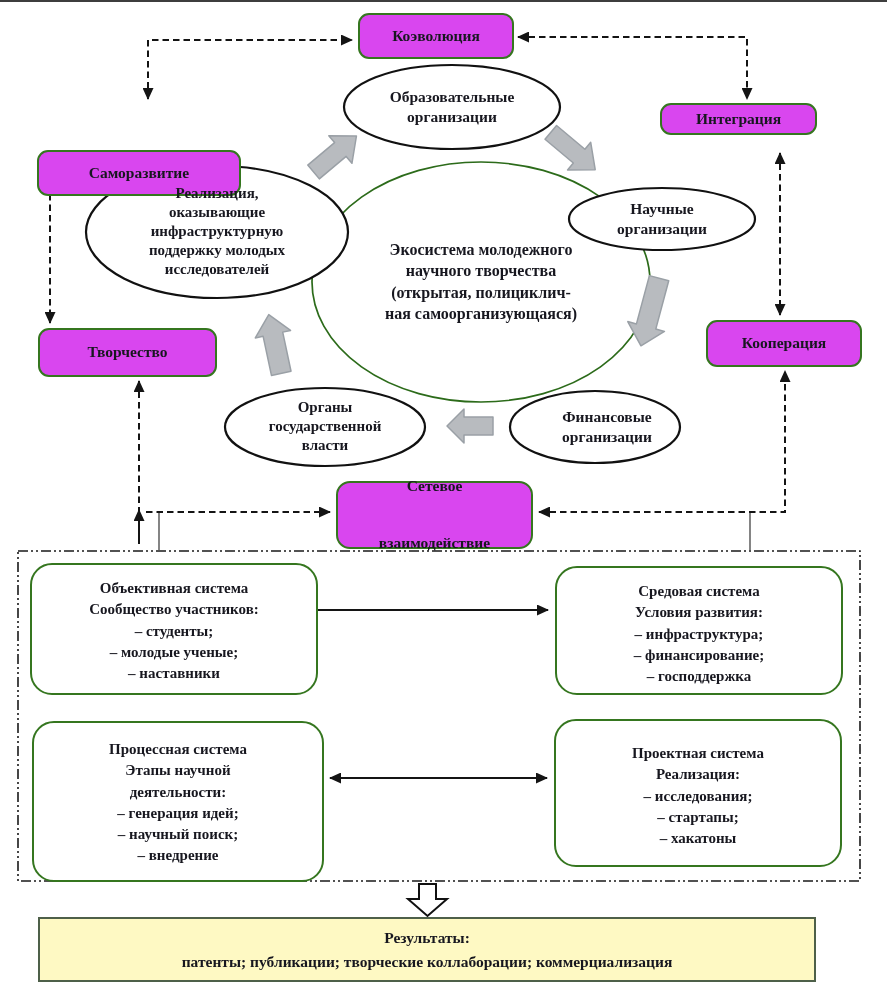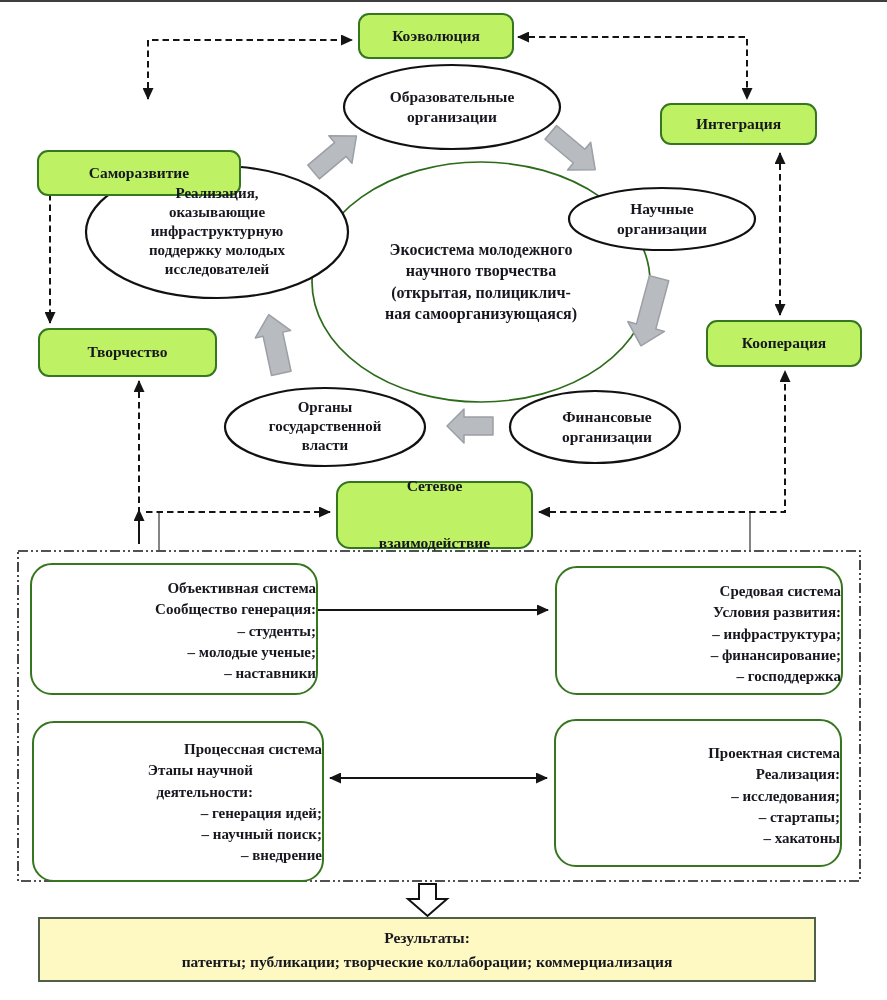--- a/index.html
+++ b/index.html
@@ -5,42 +5,42 @@
   html,body{margin:0;padding:0;background:#fff;}
   .canvas{
     position:relative;width:887px;height:1000px;background:#fff;overflow:hidden;
     font-family:"Liberation Serif","DejaVu Serif",serif;
     font-weight:bold;color:var(--ink,#17171f);
   }
   .top-edge{position:absolute;left:0;top:0;width:887px;height:2px;background:#3e3e3e;}
   .layer{position:absolute;left:0;top:0;z-index:1;}
   
   .gbox{
-    position:absolute;background:#bef264;border:2px solid var(--green,#35761f);
+    position:absolute;background:#d946ef;border:2px solid var(--green,#35761f);
     border-radius:11px;display:flex;flex-direction:column;align-items:center;justify-content:center;
     text-align:center;font-size:15.5px;line-height:1.2;z-index:3;box-sizing:border-box;
   }
   #b-coevolution{left:358px;top:13px;width:156px;height:46px;}
   #b-selfdev{left:37px;top:102px;width:204px;height:46px;margin-top:48px;}
-  #b-integration{left:660px;top:103px;width:157px;height:42px;}
+  #b-integration{left:660px;top:103px;width:157px;height:32px;}
   #b-creativity{left:38px;top:328px;width:179px;height:49px;}
   #b-cooperation{left:706px;top:320px;width:156px;height:47px;}
   #b-network{left:336px;top:481px;width:197px;height:68px;border-radius:14px;gap:38px;}
   
   .flabel{position:absolute;transform:translate(-50%,-50%);text-align:center;z-index:3;font-size:15px;line-height:1.27;white-space:nowrap;}
   #l-core{left:481px;top:282px;font-size:16px;line-height:1.33;}
   #l-infra{left:217px;top:232px;}
   #l-edu{left:452px;top:107px;font-size:15.5px;}
   #l-sci{left:662px;top:219px;font-size:15.5px;}
   #l-gov{left:325px;top:427px;}
   #l-fin{left:595px;top:427px;font-size:15.5px;margin-left:12px;}
   
   .sysbox{
     position:absolute;background:#fff;border:2px solid var(--green,#35761f);
-    border-radius:22px;text-align:right;font-size:15px;line-height:1.42;
+    border-radius:22px;text-align:center;font-size:15px;line-height:1.42;
     z-index:3;box-sizing:border-box;padding-top:13px;
   }
   #s-objective{left:30px;top:563px;width:288px;height:132px;}
   #s-environmental{left:555px;top:566px;width:288px;height:129px;}
   #s-process{left:32px;top:721px;width:292px;height:161px;padding-top:16px;}
   #s-project{left:554px;top:719px;width:288px;height:148px;padding-top:22px;}
   .subtitle-narrow{max-width:150px;margin:0 auto;}
   
   .results{
     position:absolute;left:38px;top:917px;width:778px;height:65px;
@@ -146,21 +146,21 @@
     <div>государственной</div>
     <div>власти</div>
   </div>
   <div class="flabel" id="l-fin">
     <div>Финансовые</div>
     <div>организации</div>
   </div>
 
   <div class="sysbox" id="s-objective">
     <div>Объективная система</div>
-    <div>Сообщество генерация:</div>
+    <div>Сообщество участников:</div>
     <div>– студенты;</div>
     <div>– молодые ученые;</div>
     <div>– наставники</div>
   </div>
   <div class="sysbox" id="s-process">
     <div>Процессная система</div>
     <div class="subtitle-narrow">Этапы научной деятельности:</div>
     <div>– генерация идей;</div>
     <div>– научный поиск;</div>
     <div>– внедрение</div>

